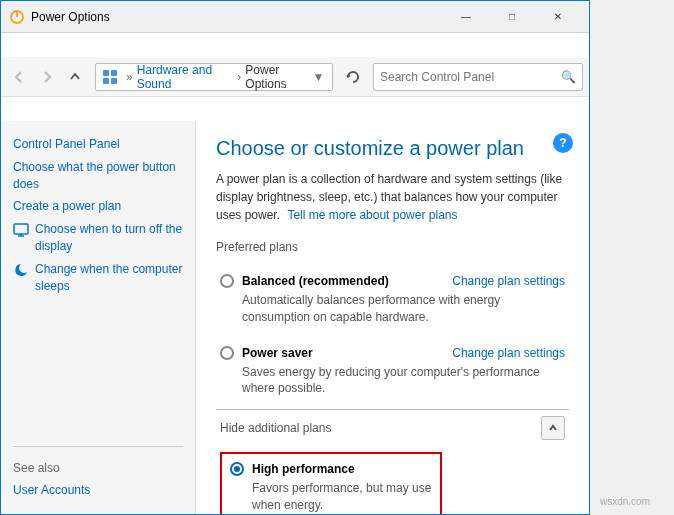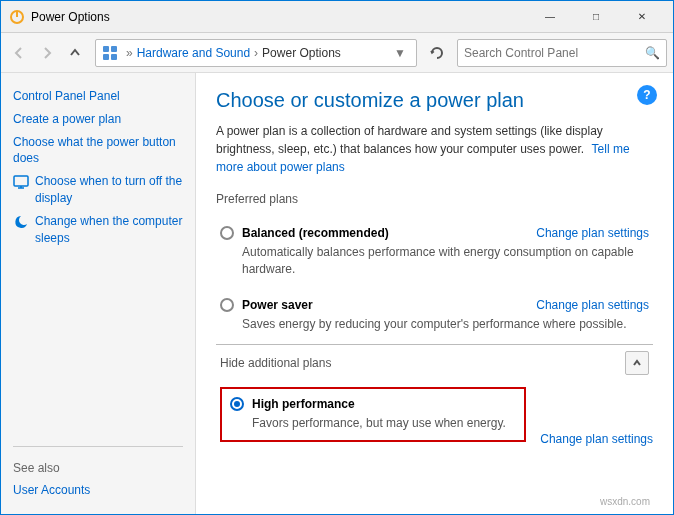--- a/index.html
+++ b/index.html
@@ -7,26 +7,27 @@
       font-family: 'Segoe UI', Tahoma, Geneva, Verdana, sans-serif;
       font-size: 12px;
       background: #f0f0f0;
       width: 674px;
       height: 515px;
       overflow: hidden;
     }
 
     
     .window {
-      width: 674px;
+      width: 590px;
       height: 515px;
       border: 1px solid #0078d7;
       background: #fff;
       display: flex;
       flex-direction: column;
+      gap: 24px;
     }
 
     .title-bar {
       height: 32px;
       background: #f0f0f0;
       display: flex;
       align-items: center;
       padding: 0 8px;
       border-bottom: 1px solid #d0d0d0;
       user-select: none;
@@ -459,22 +460,22 @@
     <div class="search-bar">
       <input class="search-input" type="text" placeholder="Search Control Panel" style="">
       <span class="search-icon-btn">🔍</span>
     </div>
   </div>
 
   <div class="main-area">
 
     <div class="sidebar">
       <a class="sidebar-link">Control Panel Panel</a>
+      <a class="sidebar-link" style="display:block; padding:3px 4px; line-height:1.4;">Choose what the power button does</a>
       <a class="sidebar-link">Create a power plan</a>
-      <a class="sidebar-link" style="display:block; padding:3px 4px; line-height:1.4;">Choose what the power button does</a>
 
       <div class="sidebar-link-with-icon">
         <svg class="sidebar-icon" viewBox="0 0 16 16" width="16" height="16">
           <rect x="1" y="2" width="14" height="10" fill="none" stroke="#0078d7" stroke-width="1.5" rx="1"></rect>
           <line x1="5" y1="14" x2="11" y2="14" stroke="#0078d7" stroke-width="1.5"></line>
           <line x1="8" y1="12" x2="8" y2="14" stroke="#0078d7" stroke-width="1.5"></line>
         </svg>
         <span>Choose when to turn off the display</span>
       </div>
 

